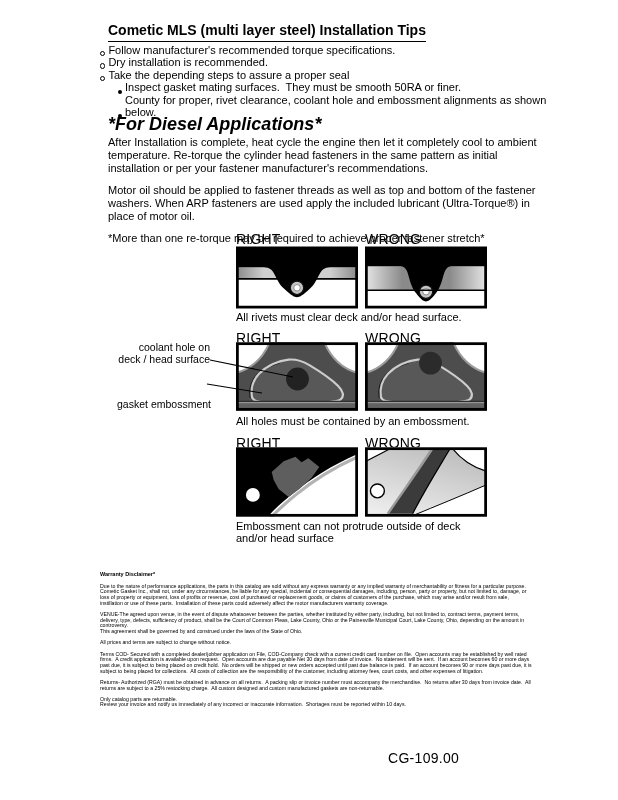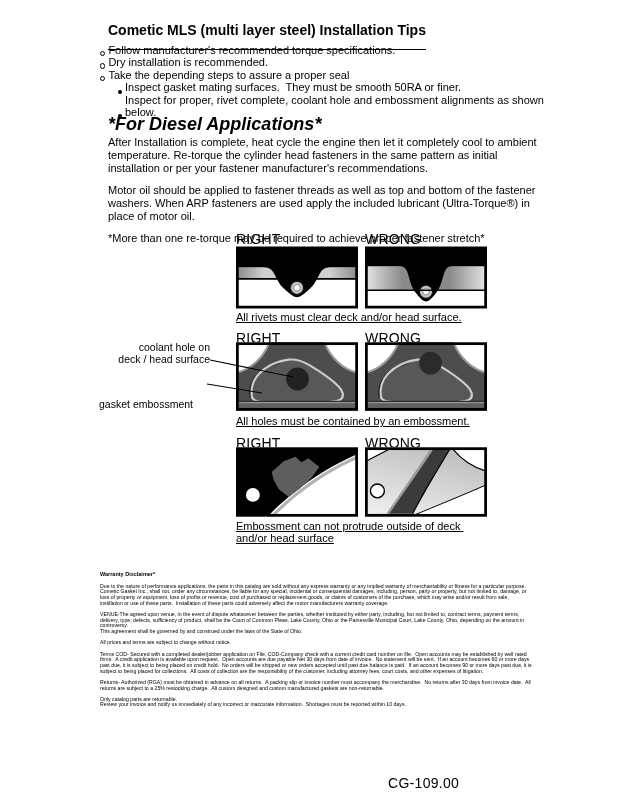--- a/index.html
+++ b/index.html
@@ -3,44 +3,44 @@
 <meta charset="utf-8">
 <style>
   html,body{margin:0;padding:0;background:#888;}
   .page{
     position:relative;width:618px;height:800px;background:#ffffff;margin:0 auto;
     font-family:"Liberation Sans","DejaVu Sans",sans-serif;color:#000;overflow:hidden;
   }
   .abs{position:absolute;}
   .pre{white-space:pre-wrap;}
   
-  .title{left:108px;top:22px;font-size:14px;font-weight:bold;border-bottom:1.6px solid #000;padding-bottom:11px;}
+  .title{left:108px;top:22px;font-size:14px;font-weight:bold;border-bottom:1.6px solid #000;padding-bottom:3px;}
   
   .tips{left:100px;top:44px;width:450px;font-size:11px;line-height:12.4px;}
   .bullet-row{display:flex;align-items:flex-end;}
   .b-open{flex:0 0 auto;width:3.4px;height:3.4px;border:1px solid #000;border-radius:50%;margin:3.6px 3px 0 0;}
   .sub-row{display:flex;align-items:flex-end;padding-left:18px;}
   .b-fill{flex:0 0 auto;width:4px;height:4px;background:#000;border-radius:50%;margin:3.6px 3px 0 0;}
   
   .diesel{left:108px;top:118px;width:430px;font-size:11px;line-height:13px;}
   .diesel-head{font-size:18px;font-weight:bold;margin:0 0 5px 0;font-style:italic;}
   .diesel p{margin:0 0 9px 0;}
   
   .dg-label{font-size:14px;text-align:left;width:122px;letter-spacing:0.2px;}
-  .caption{font-size:11px;text-decoration:underline;}
+  .caption{font-size:11px;}
   .side-label{font-size:10.5px;line-height:11.5px;text-align:right;}
   .panel{position:absolute;width:122px;}
   .panel svg{display:block;width:100%;height:100%;}
   
   .disclaimer{left:100px;top:572px;width:433px;font-size:5.2px;line-height:5.7px;}
   .disclaimer .hd{font-weight:bold;margin:0 0 6px 0;font-size:5.5px;}
   .disclaimer p{margin:0 0 5.5px 0;}
   .disclaimer p.tight{margin:0;}
   
-  .footer-code{left:388px;top:775px;font-size:14px;letter-spacing:0.3px;text-align:center;}
+  .footer-code{left:388px;top:750px;font-size:14px;letter-spacing:0.3px;text-align:center;}
 </style>
 </head>
 <body>
 
 <div class="page">
 
   <div class="abs title">Cometic MLS (multi layer steel) Installation Tips</div>
 
   <div class="abs tips">
     <div class="bullet-row">
@@ -54,21 +54,21 @@
     <div class="bullet-row">
       <span class="b-open"></span>
       <span class="pre">Take the depending steps to assure a proper seal</span>
     </div>
     <div class="sub-row">
       <span class="b-fill"></span>
       <span class="pre">Inspect gasket mating surfaces.  They must be smooth 50RA or finer.</span>
     </div>
     <div class="sub-row">
       <span class="b-fill"></span>
-      <span class="pre">Inspect for proper, rivet complete, coolant hole and embossment alignments as shown below.</span>
+      <span class="pre">County for proper, rivet clearance, coolant hole and embossment alignments as shown below.</span>
     </div>
   </div>
 
   <div class="abs diesel">
     <div class="diesel-head">*For Diesel Applications*</div>
     <p class="pre">After Installation is complete, heat cycle the engine then let it completely cool to ambient temperature. Re-torque the cylinder head fasteners in the same pattern as initial installation or per your fastener manufacturer's recommendations.</p>
     <p class="pre">Motor oil should be applied to fastener threads as well as top and bottom of the fastener washers. When ARP fasteners are used apply the included lubricant (Ultra-Torque®) in place of motor oil.</p>
     <p class="pre">*More than one re-torque may be required to achieve proper fastener stretch*</p>
   </div>
 
@@ -117,21 +117,21 @@
 
   <div class="abs caption pre" style="left:236px;top:311px;">All rivets must clear deck and/or head surface.</div>
 
   <div class="abs dg-label" style="left:236px;top:330px;">RIGHT</div>
   <div class="abs dg-label" style="left:365px;top:330px;">WRONG</div>
 
   <div class="abs side-label" style="left:102px;top:342px;width:108px;">
     <div>coolant hole on</div>
     <div>deck / head surface</div>
   </div>
-  <div class="abs side-label" style="left:88px;top:379px;width:105px;margin-top:20px;">gasket embossment</div>
+  <div class="abs side-label" style="left:106px;top:379px;width:105px;margin-top:20px;">gasket embossment</div>
 
   <div class="panel" style="left:236px;top:342px;height:69px;">
     <svg viewBox="0 0 123 69">
       <rect width="123" height="69" fill="#ffffff"></rect>
       <path d="M0,69 V31 C15,27 27,16 34,0 H89 C96,16 108,27 123,31 V69 Z" fill="#4d4d4d"></path>
       <path d="M0,31 C15,27 27,16 34,0" fill="none" stroke="#9c9c9c" stroke-width="2"></path>
       <path d="M89,0 C96,16 108,27 123,31" fill="none" stroke="#9c9c9c" stroke-width="2"></path>
       <path d="M16,55 C15,48 16.5,39 23,32 C31,23.5 43,18.5 53,17.5 C61,16.8 66.5,18.6 74,23 C84,29 96.5,37.5 103,44 C108,49 109.5,54.5 105.5,57.5 C101.5,60.2 92,60.5 82,60.5 L31,60.5 C23,60.5 17,59 16,55 Z" fill="#585858"></path>
       <path d="M16,55 C15,48 16.5,39 23,32 C29,26 37,21.5 45,19.5" fill="none" stroke="#1e1e1e" stroke-width="2.4" transform="translate(-1.2,0.8)"></path>
       <path d="M16,55 C15,48 16.5,39 23,32 C31,23.5 43,18.5 53,17.5 C61,16.8 66.5,18.6 74,23 C84,29 96.5,37.5 103,44 C108,49 109.5,54.5 105.5,57.5 C101.5,60.2 92,60.5 82,60.5 L31,60.5 C23,60.5 17,59 16,55 Z" fill="none" stroke="#cdcdcd" stroke-width="2.2"></path>

